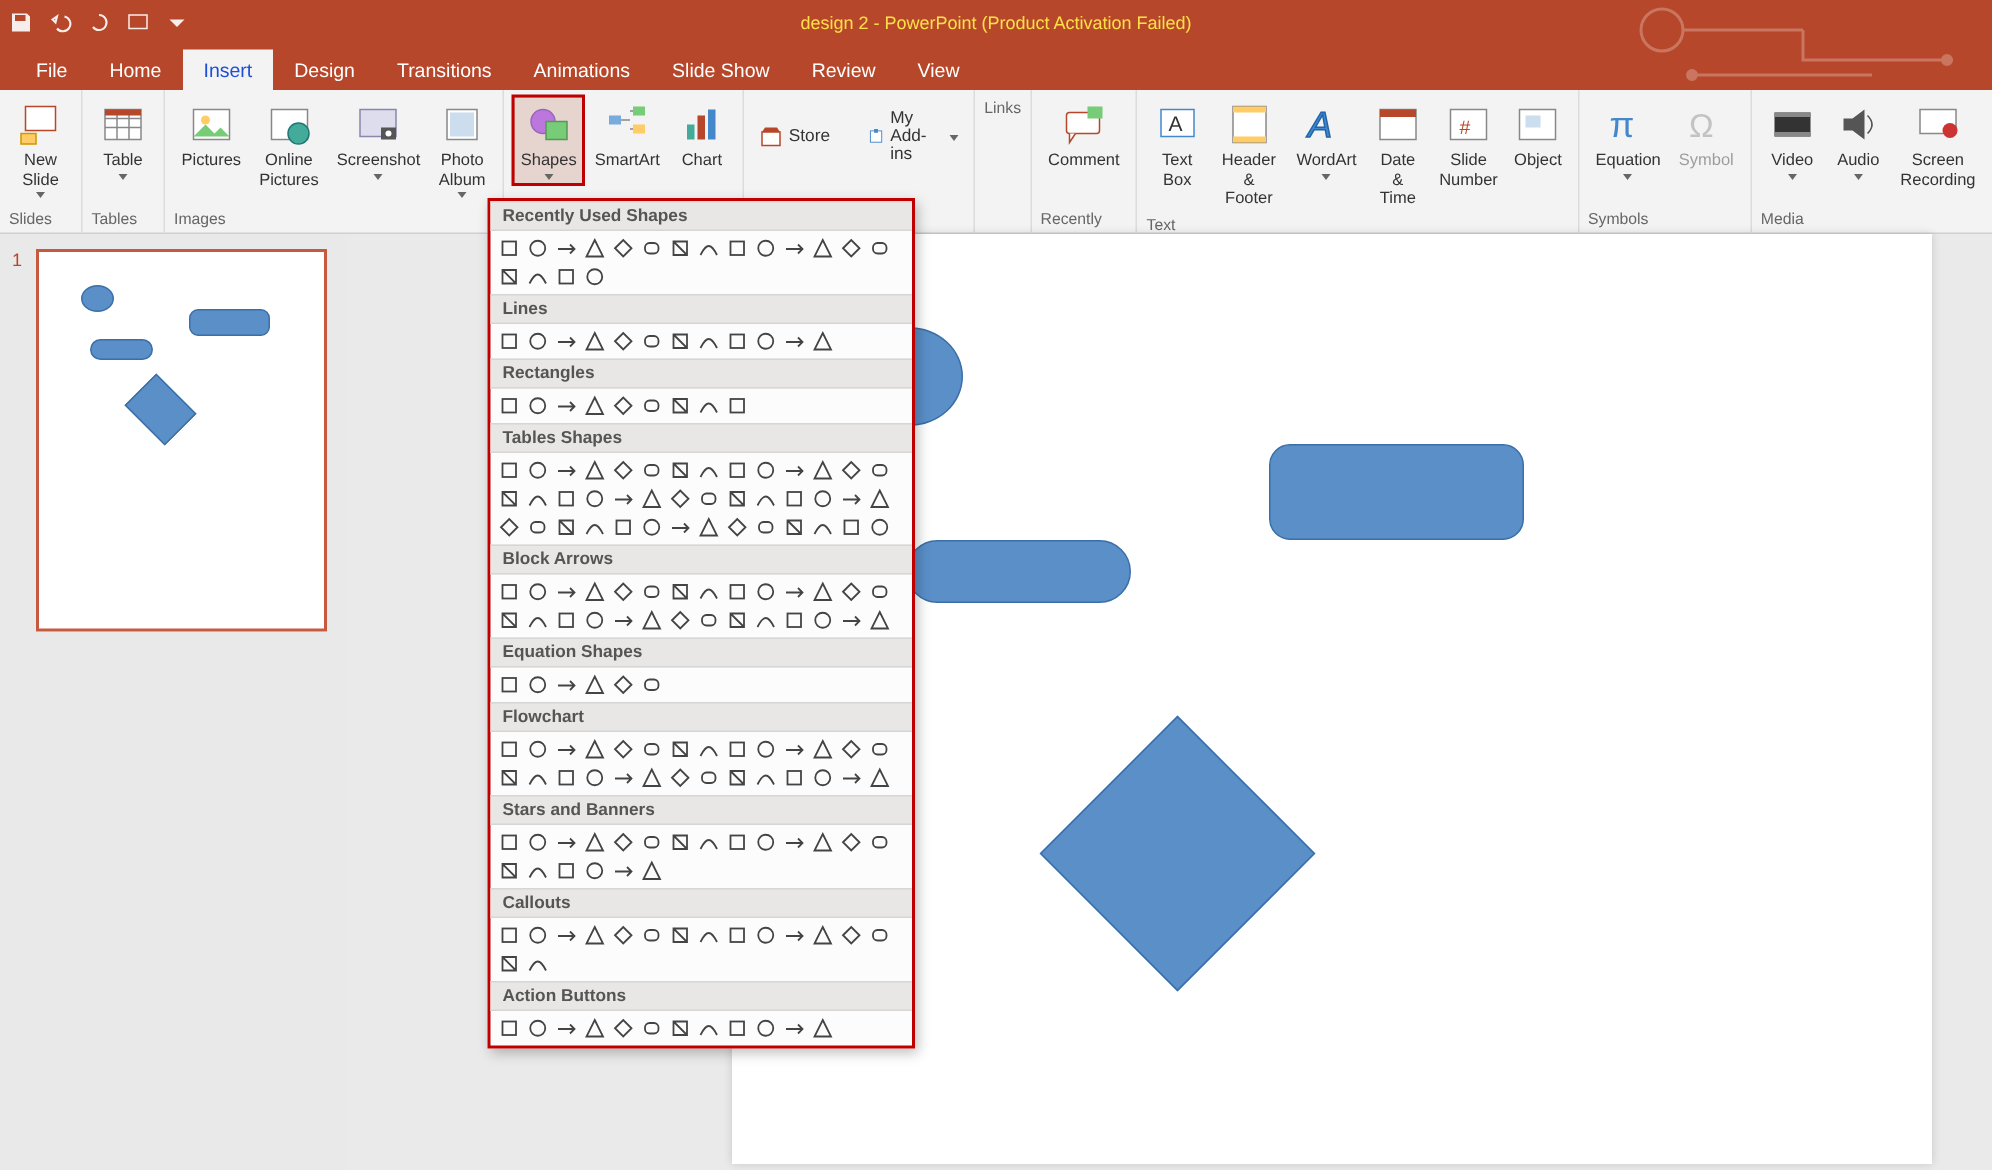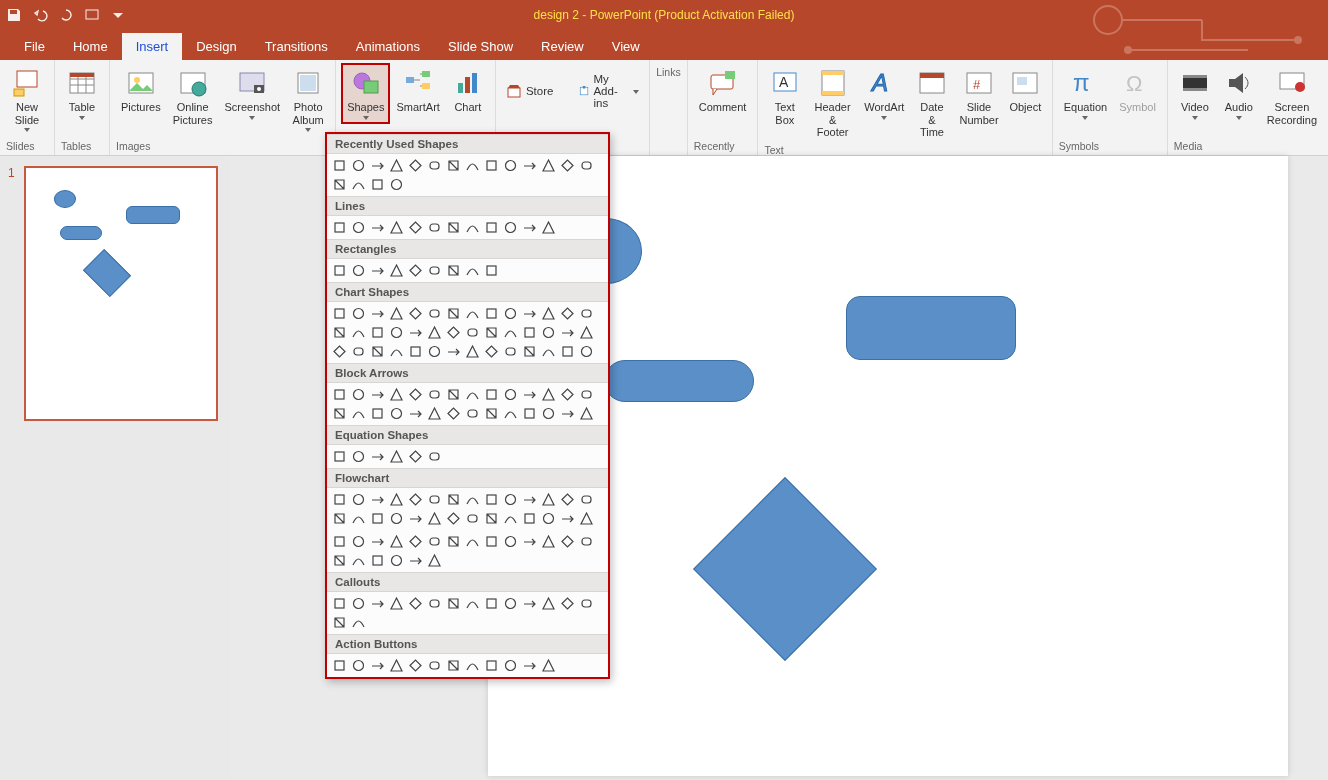--- a/index.html
+++ b/index.html
@@ -624,21 +624,21 @@
         <svg viewBox="0 0 15 15">
           <path d="M2 12c4-8 7-8 11 0"></path>
         </svg>
       </div>
       <div class="sicon">
         <svg viewBox="0 0 15 15">
           <rect x="3" y="3" width="9" height="9"></rect>
         </svg>
       </div>
     </div>
-  <div class="cathead">Chart Shapes</div>
+  <div class="cathead">Tables Shapes</div>
   <div class="iconrow">
       <div class="sicon">
         <svg viewBox="0 0 15 15">
           <rect x="3" y="3" width="9" height="9"></rect>
         </svg>
       </div>
       <div class="sicon">
         <svg viewBox="0 0 15 15">
           <circle cx="7.5" cy="7.5" r="5"></circle>
         </svg>
@@ -1156,20 +1156,21 @@
         <svg viewBox="0 0 15 15">
           <path d="M2 8h11M10 5l3 3-3 3"></path>
         </svg>
       </div>
       <div class="sicon">
         <svg viewBox="0 0 15 15">
           <path d="M7.5 2l5.5 11H2z"></path>
         </svg>
       </div>
     </div>
+  <div class="cathead">Stars and Banners</div>
   <div class="iconrow">
       <div class="sicon">
         <svg viewBox="0 0 15 15">
           <rect x="3" y="3" width="9" height="9"></rect>
         </svg>
       </div>
       <div class="sicon">
         <svg viewBox="0 0 15 15">
           <circle cx="7.5" cy="7.5" r="5"></circle>
         </svg>

